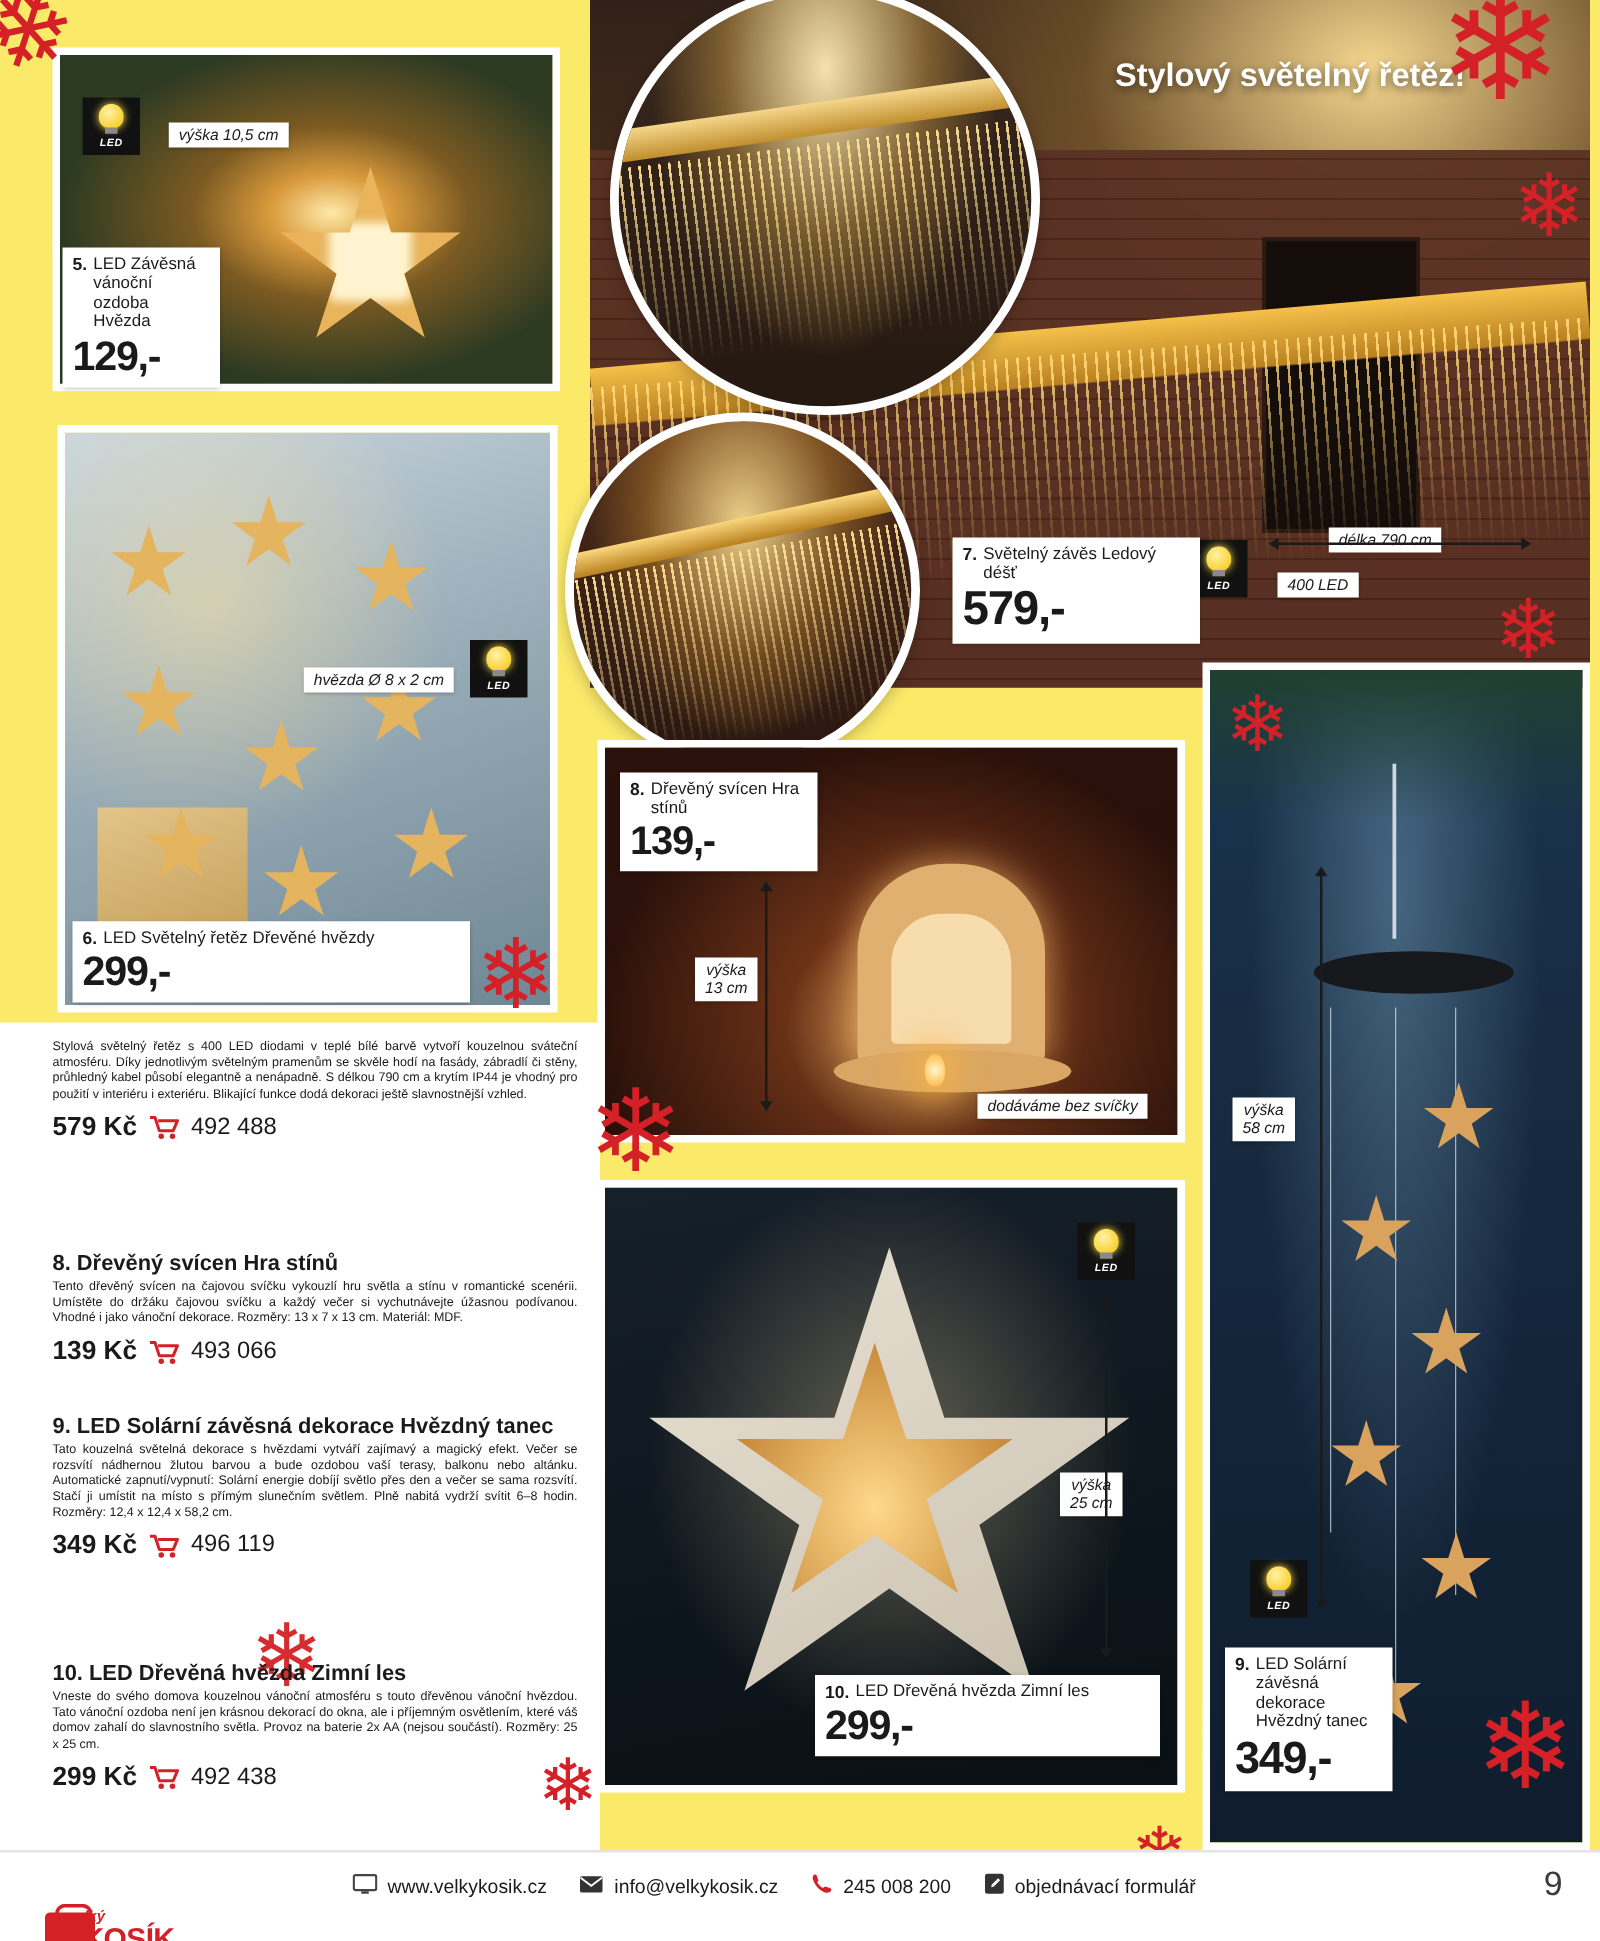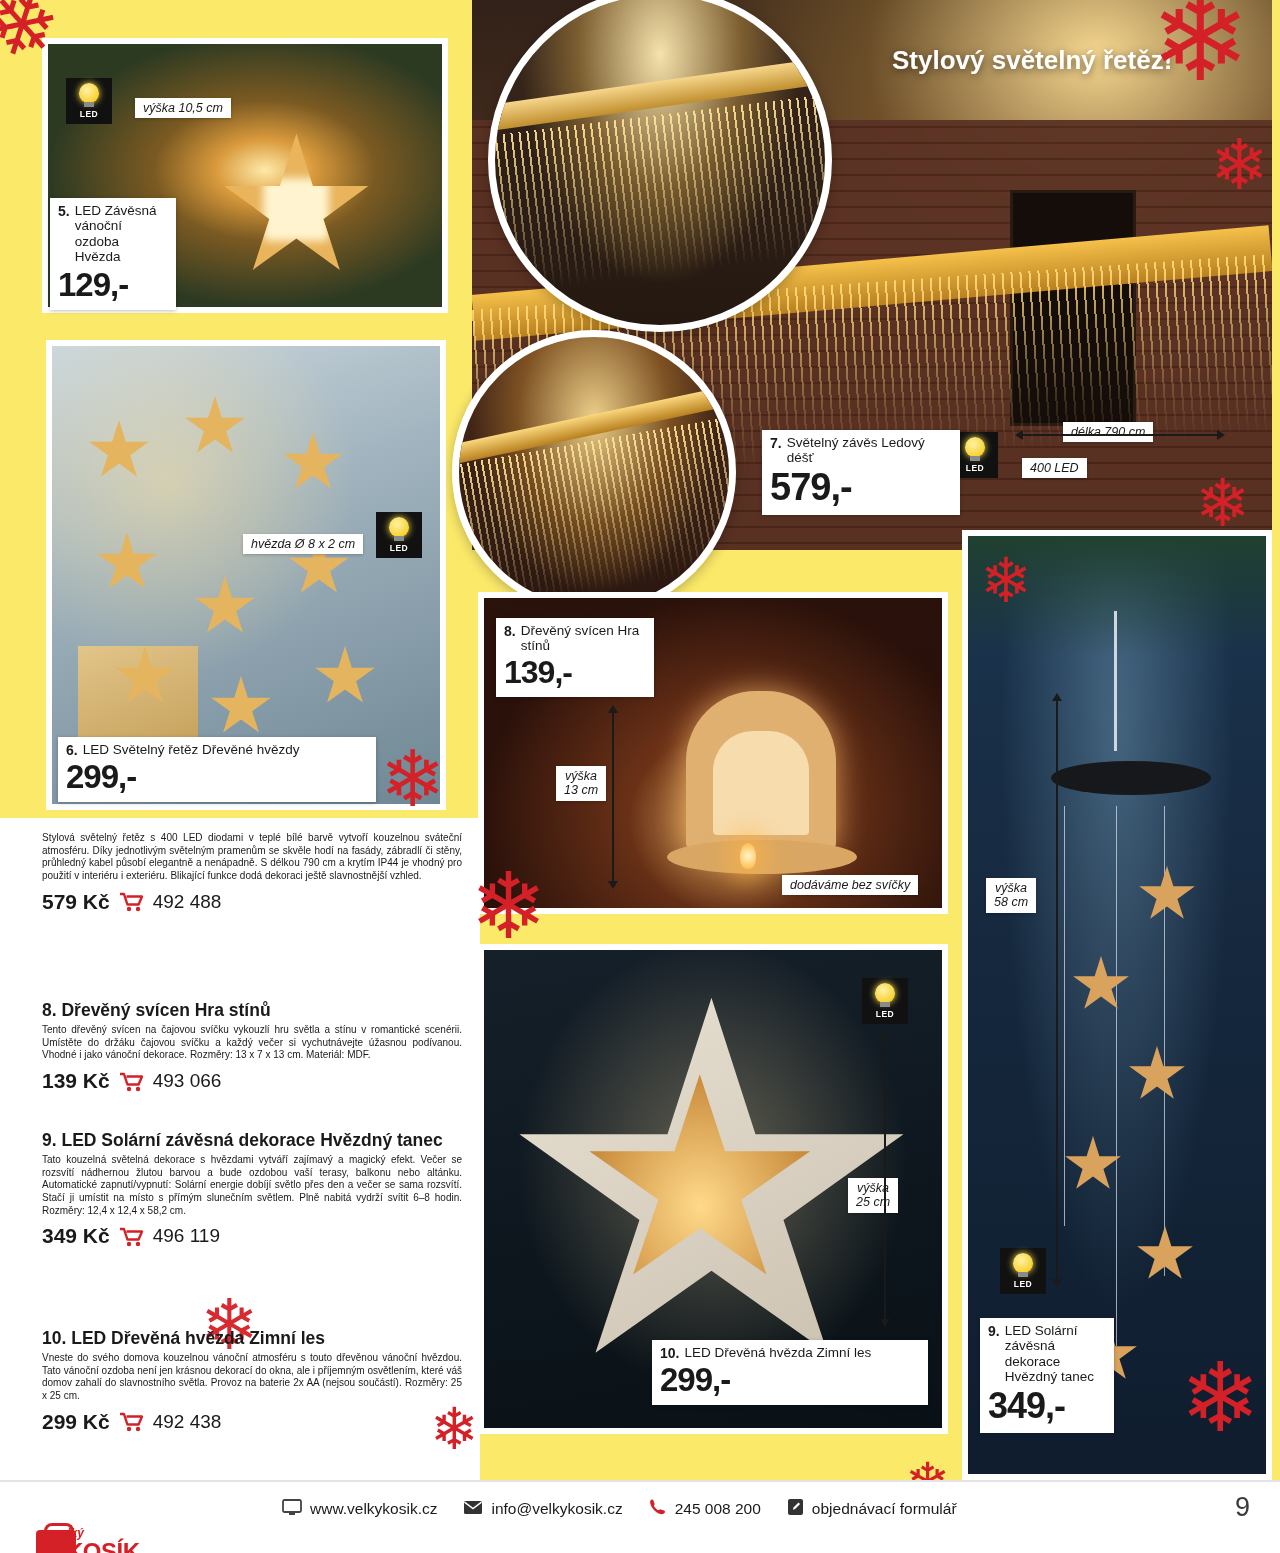--- a/index.html
+++ b/index.html
@@ -161,21 +161,21 @@
   .arrow-v::after{bottom:-7px;border-top:8px solid #1a1a1a;}
   .arrow-h{position:absolute;height:2px;background:#1a1a1a;}
   .arrow-h::before,.arrow-h::after{content:"";position:absolute;top:-4px;border-top:5px solid transparent;border-bottom:5px solid transparent;}
   .arrow-h::before{left:-7px;border-right:8px solid #1a1a1a;}
   .arrow-h::after{right:-7px;border-left:8px solid #1a1a1a;}
 
   
   .led{position:absolute;width:46px;height:46px;background:#111;display:flex;flex-direction:column;align-items:center;justify-content:center;}
   .led .bulb{width:20px;height:20px;border-radius:50% 50% 45% 45%;background:radial-gradient(circle at 40% 35%,#fff2a8,#f5c400);box-shadow:0 0 7px #ffe14d;}
   .led .bulb::after{content:"";display:block;margin:19px auto 0;width:10px;height:5px;background:#8a8a8a;}
-  .led .lbl{color:#fff;font-size:8.5px;font-weight:bold;letter-spacing:.5px;margin-top:6px;}
+  .led .lbl{color:#fff;font-size:8.5px;font-weight:bold;letter-spacing:.5px;margin-top:6px;font-style:italic;}
 
   
   .headline{position:absolute;left:892px;top:45px;color:#ffffff;font-size:26px;text-shadow:0 2px 8px rgba(0,0,0,.55);font-weight:bold;}
 
   
   .col{position:absolute;left:42px;width:420px;}
   .item-title{font-size:17.5px;font-weight:bold;margin:0 0 3px 0;}
   .item-body{font-size:10px;line-height:1.27;margin:0;text-align:justify;}
   .price-row{display:flex;align-items:center;gap:9px;margin-top:7px;}
   .price-row .p{font-size:21px;font-weight:bold;}

